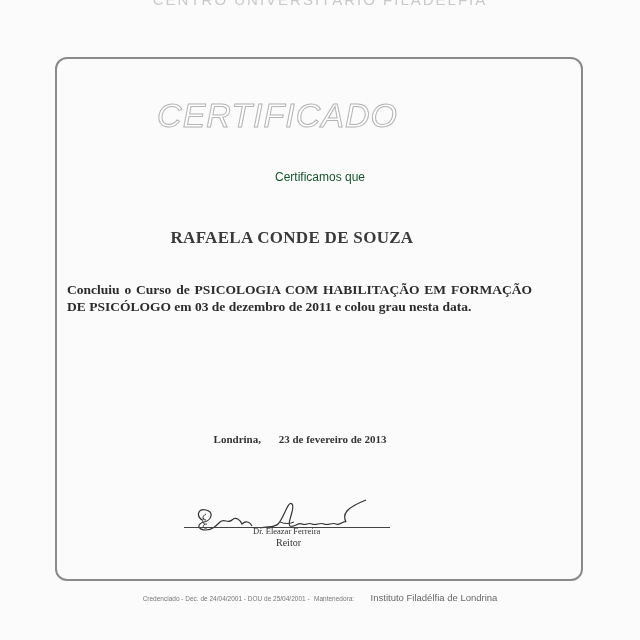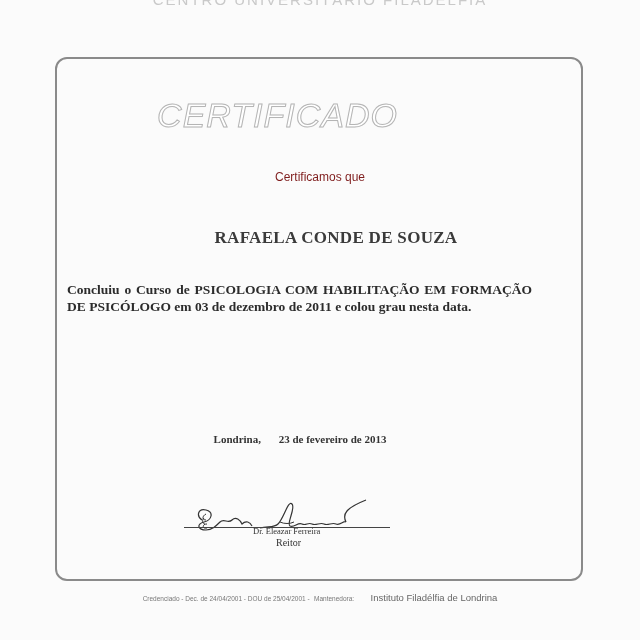--- a/index.html
+++ b/index.html
@@ -18,25 +18,25 @@
   }
   .cert-title {
     position: absolute; top: 96px; left: 0; width: 555px; text-align: center;
     font-family: "Liberation Sans", sans-serif; font-style: italic; font-size: 34px;
     letter-spacing: 1px; color: #ffffff;
     -webkit-text-stroke: 1px #b5b5b5;
     text-shadow: 0 0 1px #cfcfcf;
   }
   .certify-line {
     position: absolute; top: 170px; left: 0; width: 640px; text-align: center;
-    font-family: "Liberation Sans", sans-serif; font-size: 12px; color: #7f1d1d;
+    font-family: "Liberation Sans", sans-serif; font-size: 12px; color: #14532d;
   }
   .recipient {
     position: absolute; top: 228px; left: 0; width: 584px; text-align: center;
-    font-weight: bold; font-size: 17px; color: #3a3a3a; letter-spacing: 0.3px; padding-left: 44px;
+    font-weight: bold; font-size: 17px; color: #3a3a3a; letter-spacing: 0.3px;
   }
   .body-text {
     position: absolute; top: 281px; left: 67px; width: 465px;
     font-weight: bold; font-size: 13.5px; line-height: 17px; text-align: justify;
     color: #2c2c2c;
   }
   .place-date {
     position: absolute; top: 433px; left: 0; width: 600px; text-align: center; padding-left: 0;
     font-weight: bold; font-size: 11px; color: #333;
   }

